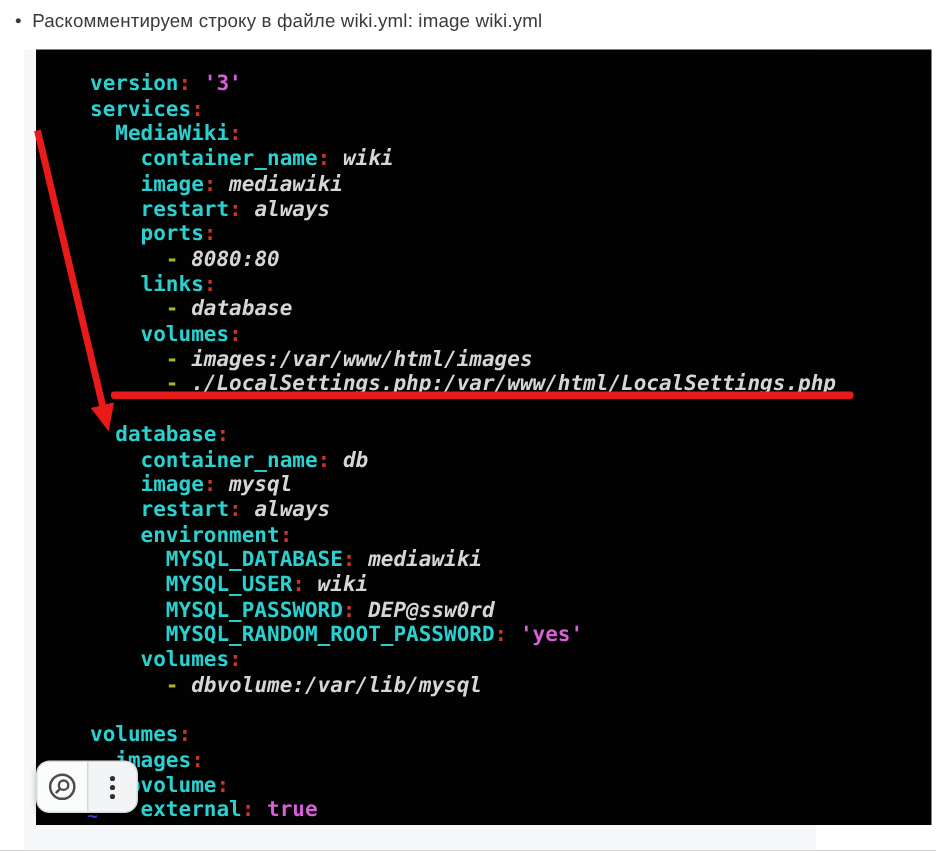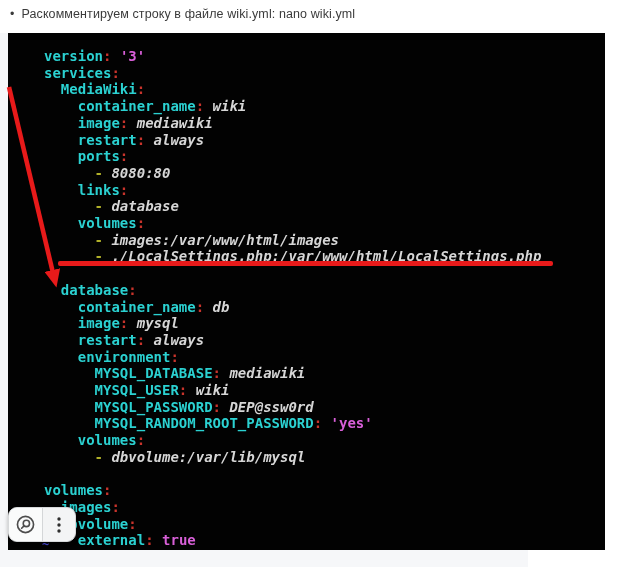--- a/index.html
+++ b/index.html
@@ -18,21 +18,21 @@
     top: 7px;
     display: flex;
     gap: 7px;
     align-items: baseline;
     font-size: 12.5px;
     color: #3b3b3b;
     letter-spacing: 0.1px;
   }
   .region {
     position: absolute;
-    left: 0; top: 33px;
+    left: 16px; top: 33px;
     width: 528px;
     height: 534px;
     background: var(--region_bg, #f6f7f9);
   }
   .terminal {
     position: absolute;
     left: 8px; top: 0;
     width: 597px;
     height: 517px;
     background: var(--terminal_bg, #020202);
@@ -100,21 +100,21 @@
   .pill-btn:first-child { background: #fafbfb; }
   .pill-divider { width: 1px; background: #d4d6d8; }
 </style>
 </head>
 <body>
 
 <div class="page">
 
   <div class="instruction">
     <span>•</span>
-    <span>Раскомментируем строку в файле wiki.yml: nano wiki.yml</span>
+    <span>Раскомментируем строку в файле wiki.yml: image wiki.yml</span>
   </div>
 
   <div class="region">
 
     <div class="terminal">
       <div class="code"><div><span class="tk-key">version</span><span class="tk-colon">:</span><span class="tk-str"> '3'</span></div><div><span class="tk-key">services</span><span class="tk-colon">:</span></div><div><span class="tk-key">  MediaWiki</span><span class="tk-colon">:</span></div><div><span class="tk-key">    container_name</span><span class="tk-colon">:</span><span class="tk-val"> wiki</span></div><div><span class="tk-key">    image</span><span class="tk-colon">:</span><span class="tk-val"> mediawiki</span></div><div><span class="tk-key">    restart</span><span class="tk-colon">:</span><span class="tk-val"> always</span></div><div><span class="tk-key">    ports</span><span class="tk-colon">:</span></div><div><span class="tk-val">      </span><span class="tk-dash">-</span><span class="tk-val"> 8080:80</span></div><div><span class="tk-key">    links</span><span class="tk-colon">:</span></div><div><span class="tk-val">      </span><span class="tk-dash">-</span><span class="tk-val"> database</span></div><div><span class="tk-key">    volumes</span><span class="tk-colon">:</span></div><div><span class="tk-val">      </span><span class="tk-dash">-</span><span class="tk-val"> images:/var/www/html/images</span></div><div><span class="tk-val">      </span><span class="tk-dash">-</span><span class="tk-val"> ./LocalSettings.php:/var/www/html/LocalSettings.php</span></div><div>&nbsp;</div><div><span class="tk-key">  database</span><span class="tk-colon">:</span></div><div><span class="tk-key">    container_name</span><span class="tk-colon">:</span><span class="tk-val"> db</span></div><div><span class="tk-key">    image</span><span class="tk-colon">:</span><span class="tk-val"> mysql</span></div><div><span class="tk-key">    restart</span><span class="tk-colon">:</span><span class="tk-val"> always</span></div><div><span class="tk-key">    environment</span><span class="tk-colon">:</span></div><div><span class="tk-key">      MYSQL_DATABASE</span><span class="tk-colon">:</span><span class="tk-val"> mediawiki</span></div><div><span class="tk-key">      MYSQL_USER</span><span class="tk-colon">:</span><span class="tk-val"> wiki</span></div><div><span class="tk-key">      MYSQL_PASSWORD</span><span class="tk-colon">:</span><span class="tk-val"> DEP@ssw0rd</span></div><div><span class="tk-key">      MYSQL_RANDOM_ROOT_PASSWORD</span><span class="tk-colon">:</span><span class="tk-str"> 'yes'</span></div><div><span class="tk-key">    volumes</span><span class="tk-colon">:</span></div><div><span class="tk-val">      </span><span class="tk-dash">-</span><span class="tk-val"> dbvolume:/var/lib/mysql</span></div><div>&nbsp;</div><div><span class="tk-key">volumes</span><span class="tk-colon">:</span></div><div><span class="tk-key">  images</span><span class="tk-colon">:</span></div><div><span class="tk-key">  dbvolume</span><span class="tk-colon">:</span></div><div><span class="tk-key">    external</span><span class="tk-colon">:</span><span class="tk-str"> true</span></div></div>
       <div class="underline"></div>
     </div>
 
     <svg class="arrow" viewBox="0 0 90 225">

